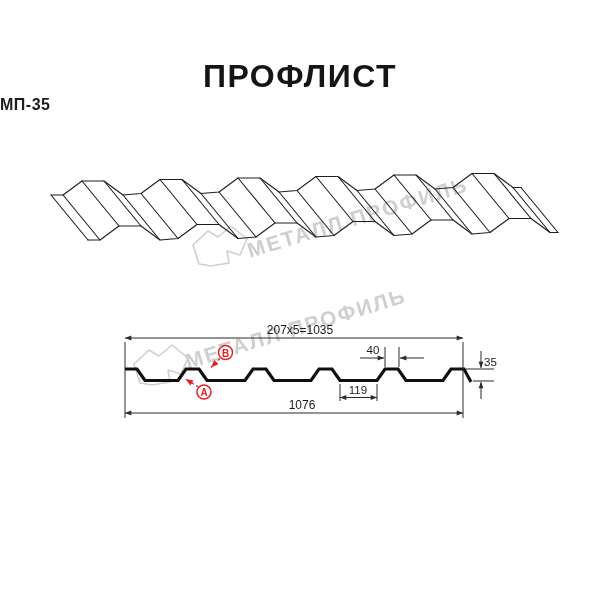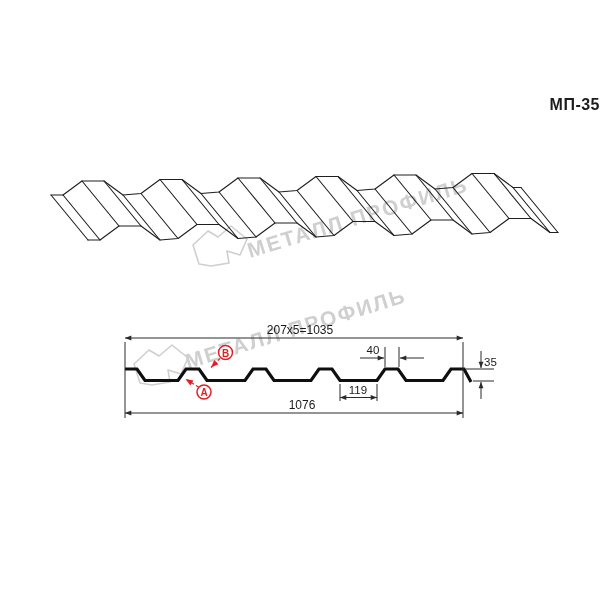--- a/index.html
+++ b/index.html
@@ -5,21 +5,21 @@
   html,body{margin:0;padding:0;background:#ffffff;}
   .stage{
     position:relative;width:600px;height:600px;background:#ffffff;overflow:hidden;
     font-family:"Liberation Sans", sans-serif;
   }
   .page-title{
     position:absolute;top:58px;left:0;width:600px;text-align:center;
     font-size:32px;font-weight:800;letter-spacing:1.5px;color:#151515;margin:0;
   }
   .page-subtitle{
-    position:absolute;top:96px;left:0;width:600px;text-align:right;
+    position:absolute;top:96px;left:0;width:600px;text-align:left;
     font-size:16px;font-weight:600;letter-spacing:0.5px;color:#1c1c1c;
   }
   .footer-note{
     position:absolute;top:528px;left:0;width:600px;text-align:center;
     font-size:16px;font-weight:600;letter-spacing:0.6px;color:#222222;
   }
   svg.art{position:absolute;left:0;top:0;}
   .wm-text{
     font-family:"Liberation Sans", sans-serif;
     font-size:21px;font-weight:bold;letter-spacing:2px;fill:#cfcfcf;
@@ -38,20 +38,21 @@
   .red-letter{
     font-family:"Liberation Sans", sans-serif;
     font-size:10px;font-weight:bold;fill:#e31e24;text-anchor:middle;
   }
 </style>
 </head>
 <body>
 
 <div class="stage">
 
+  <h1 class="page-title">ПРОФЛИСТ</h1>
   <div class="page-subtitle">МП-35</div>
 
   <svg class="art" width="600" height="600" viewBox="0 0 600 600">
 
     <defs>
       <marker id="ak" viewBox="0 0 10 10" refX="9" refY="5" markerWidth="8" markerHeight="7" orient="auto-start-reverse">
         <path d="M0,1.5 L9,5 L0,8.5 Z" fill="#2b2b2b"></path>
       </marker>
       <marker id="ar" viewBox="0 0 10 10" refX="9" refY="5" markerWidth="8" markerHeight="7" orient="auto">
         <path d="M0,1.5 L9,5 L0,8.5 Z" fill="#e31e24"></path>

